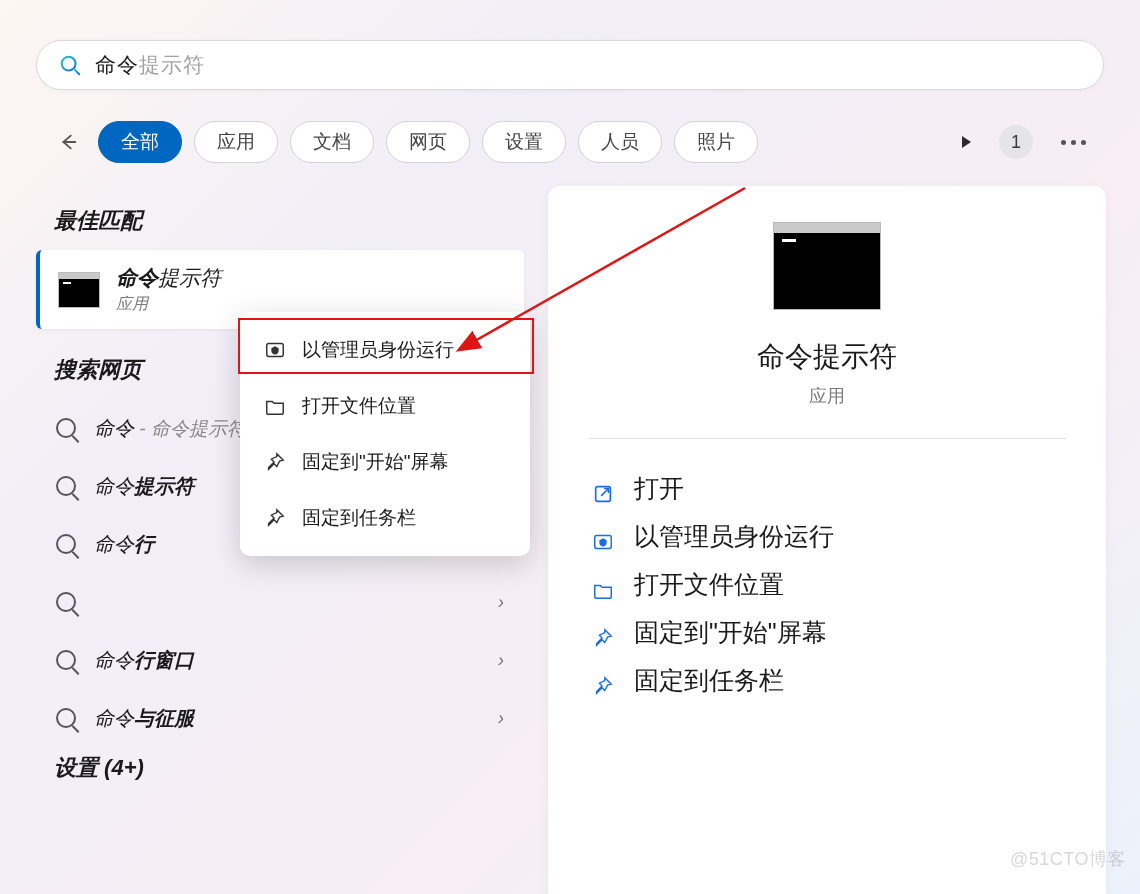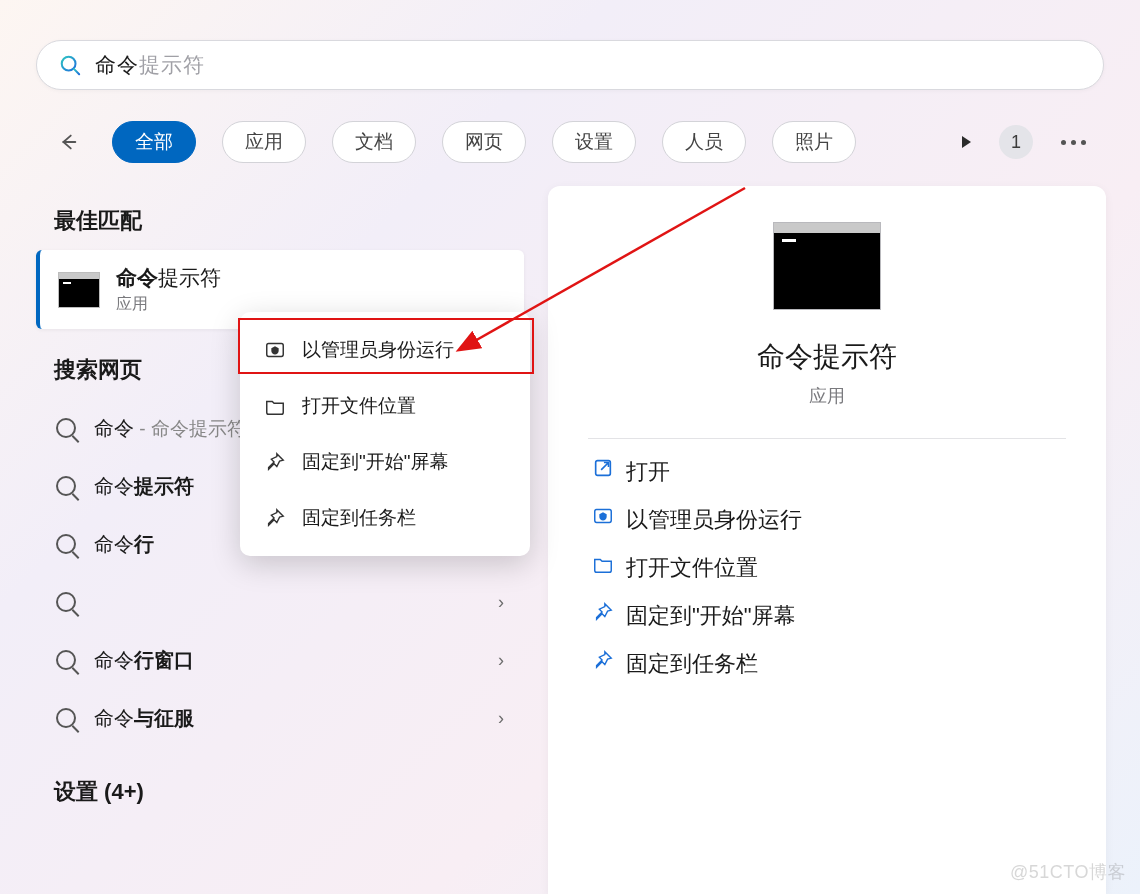--- a/index.html
+++ b/index.html
@@ -28,21 +28,21 @@
   .search-text { font-size: 21px; margin-left: 14px; letter-spacing: 1px; }
   .search-text .faded { color: #a0a0a6; }
 
   
   .filters {
     position: absolute;
     top: 120px; left: 54px; right: 54px;
     height: 44px;
     display: flex;
     align-items: center;
-    gap: 26px;
+    gap: 12px;
   }
   .back-arrow {
     width: 28px; height: 28px; display: flex; align-items: center; justify-content: center;
     color: #5c5c5c; cursor: pointer; margin-right: 4px;
   }
   .pill {
     height: 42px; padding: 0 22px; border-radius: 22px;
     background: #ffffff; border: 1px solid #d3d3d8;
     font-size: 19px; color: #444; display: flex; align-items: center;
     cursor: pointer;
@@ -54,21 +54,21 @@
     width: 34px; height: 34px; border-radius: 50%;
     background: #e4e4e9; color: #3c3c3c; font-size: 18px;
     display: flex; align-items: center; justify-content: center;
   }
   .dots { display: flex; gap: 5px; }
   .dots span { width: 5px; height: 5px; background: #545454; border-radius: 50%; }
 
   
   .left {
     position: absolute;
-    top: 196px; left: 36px; width: 488px;
+    top: 196px; left: 36px; width: 488px; font-style: italic;
   }
   .sect-head { font-size: 22px; font-weight: 700; margin: 10px 18px 14px; }
   .best-match {
     background: #ffffff;
     border-radius: 6px;
     padding: 14px 18px;
     display: flex; align-items: center; gap: 16px;
     border-left: 4px solid #0067c0;
     box-shadow: 0 1px 4px rgba(0,0,0,0.06);
   }
@@ -114,24 +114,24 @@
   }
   .app-thumb {
     margin:0 auto; width:108px; height:88px; background:#000;
     border:1px solid #b9b9bd; position:relative;
   }
   .app-thumb::before { content:""; position:absolute; top:0; left:0; right:0; height:10px; background:#c9c9c9;}
   .app-thumb::after { content:""; position:absolute; top:16px; left:8px; width:14px; height:3px; background:#fff;}
   .app-title { text-align:center; font-size:28px; font-weight:400; margin-top:28px;}
   .app-sub { text-align:center; font-size:18px; color:#7a7a7e; margin-top:8px;}
   .divider { height:1px; background:#e3e3e6; margin:30px 0 18px;}
-  .action { display:flex; align-items:flex-start; gap:12px; height:48px; font-size:22px; cursor:pointer; padding:0 4px;}
+  .action { display:flex; align-items:flex-end; gap:20px; height:48px; font-size:25px; cursor:pointer; padding:0 4px;}
   .action svg { flex-shrink:0; }
 
-  .watermark { position:absolute; right:14px; bottom:10px; font-size:18px; color:rgba(110,110,110,0.28); letter-spacing:0.5px;}
+  .watermark { position:absolute; right:14px; bottom:23px; font-size:18px; color:rgba(110,110,110,0.28); letter-spacing:0.5px;}
 
   
   .ic { width:22px; height:22px; display:inline-block; }
 </style>
 </head>
 <body>
 
 <div class="search-wrap">
   <svg class="search-icon-svg" viewBox="0 0 24 24">
     <defs>
@@ -225,21 +225,21 @@
     <span class="mag"></span>
     <span class="lbl"><span>命令</span><b>行窗口</b></span>
     <span class="chev">›</span>
   </div>
   <div class="row">
     <span class="mag"></span>
     <span class="lbl"><span>命令</span><b>与征服</b></span>
     <span class="chev">›</span>
   </div>
 
-  <div class="sect-head" style="margin-top:30px">设置 (4+)</div>
+  <div class="sect-head" style="margin-top:6px">设置 (4+)</div>
 </div>
 
 <div class="ctx">
   <div class="ctx-item">
     <svg class="ic" viewBox="0 0 24 24">
         <rect x="3" y="5" width="18" height="14" rx="2" fill="none" stroke="#333" stroke-width="1.6"></rect>
         <path d="M12 8 L16 10 V13 C16 15 14 16.8 12 17 C10 16.8 8 15 8 13 V10 Z" fill="#333"></path>
       </svg>
     <span>以管理员身份运行</span>
   </div>

